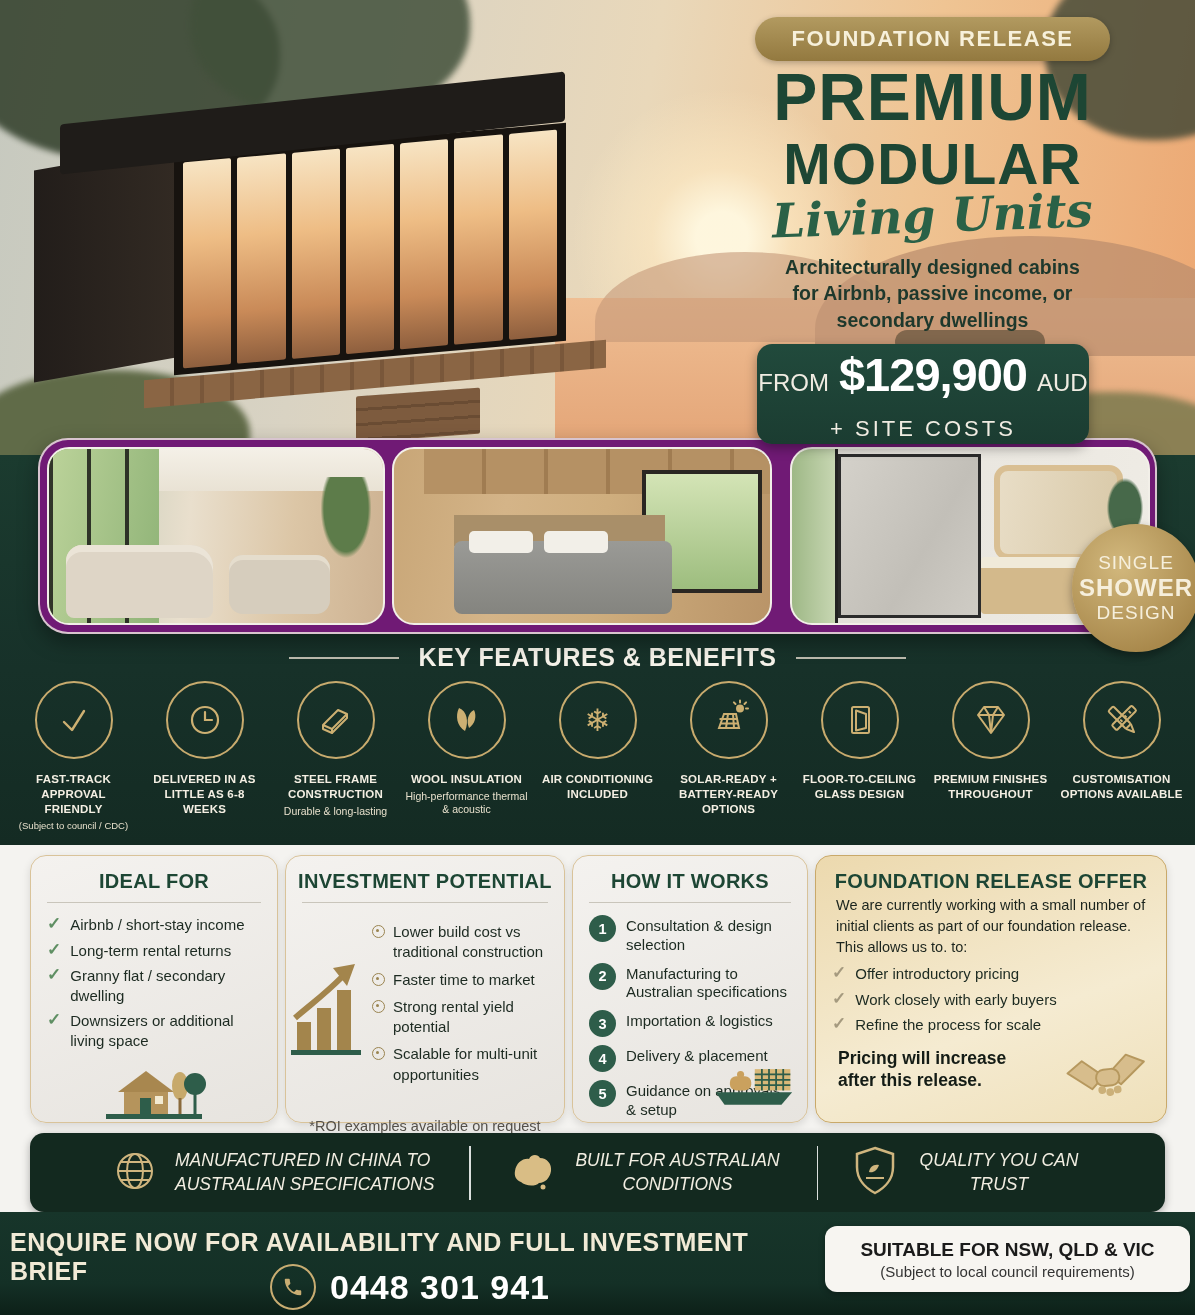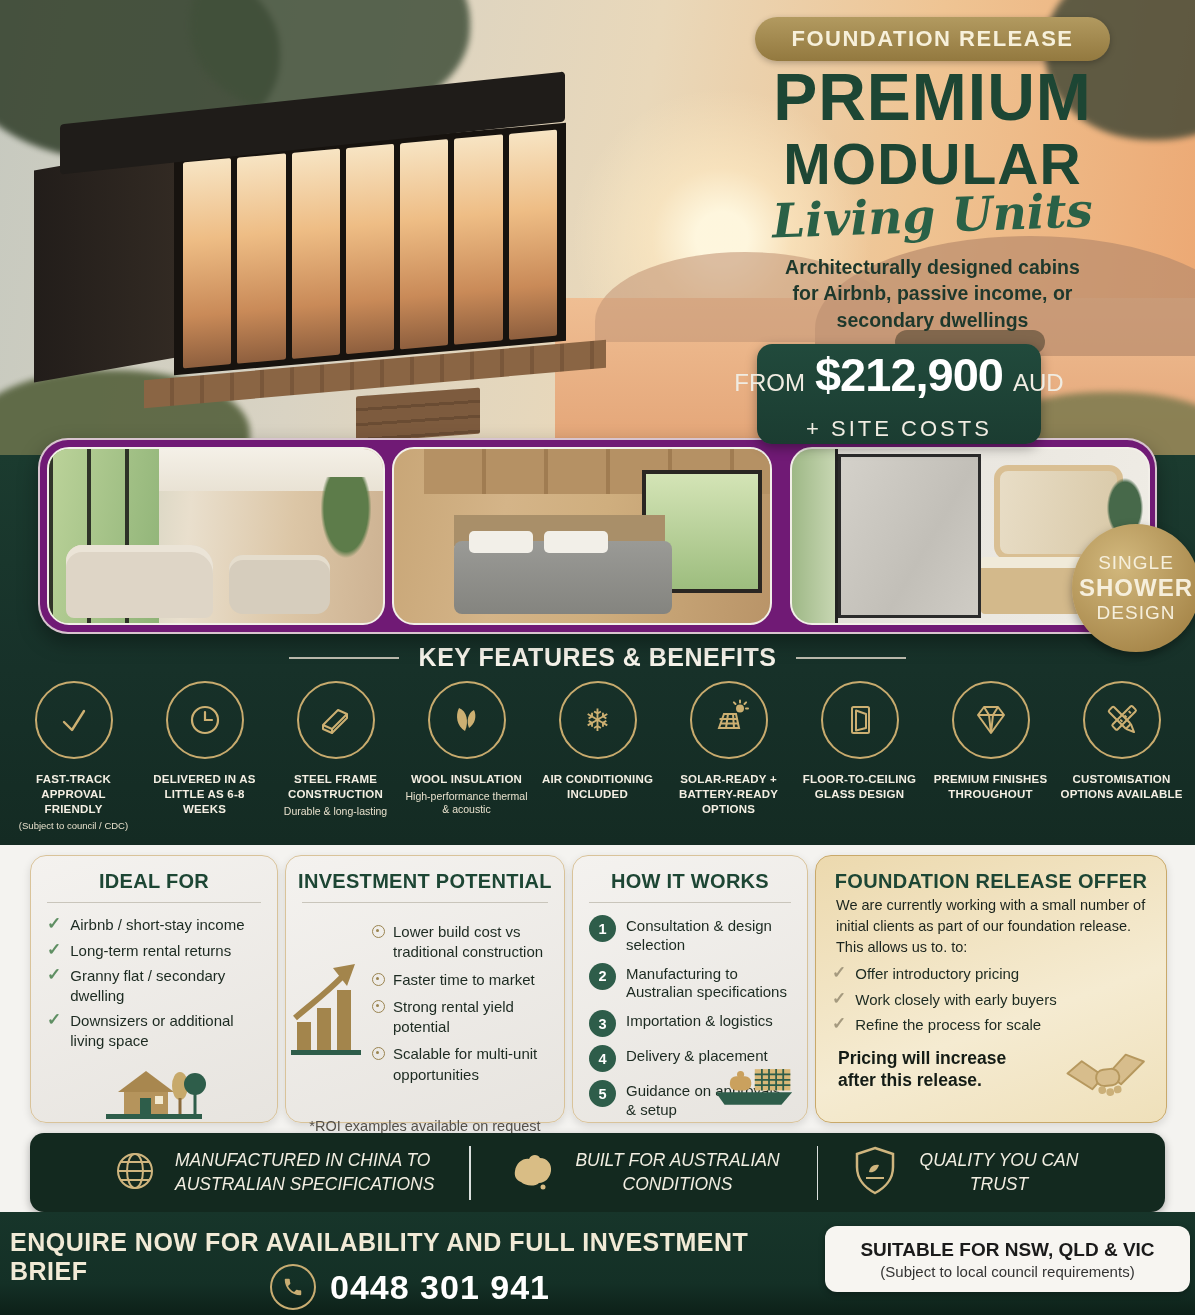--- a/index.html
+++ b/index.html
@@ -31,21 +31,21 @@
     background:linear-gradient(180deg,#b29a60,#93793f);display:flex;align-items:center;justify-content:center;
     color:#f7f0da;font-size:22px;font-weight:700;letter-spacing:1.5px;box-shadow:0 2px 6px rgba(0,0,0,.25);}
   .t1{position:absolute;left:700px;top:64px;width:465px;text-align:center;margin:0;
       font-size:66px;font-weight:800;color:#1d4634;letter-spacing:1px;line-height:1;}
   .t2{position:absolute;left:700px;top:136px;width:465px;text-align:center;margin:0;
       font-size:57px;font-weight:800;color:#1d4634;letter-spacing:1px;line-height:1;}
   .tscript{position:absolute;left:700px;top:188px;width:465px;text-align:center;
       font-family:"DejaVu Serif",serif;font-style:italic;font-weight:700;font-size:47px;color:#2a6147;transform:rotate(-2deg);}
   .subtitle{position:absolute;left:770px;top:254px;width:325px;text-align:center;margin:0;
       font-size:19.5px;font-weight:700;color:#1e382c;line-height:1.35;}
-  .pricebox{position:absolute;left:757px;top:344px;width:284px;height:100px;border-radius:15px;z-index:6;
+  .pricebox{position:absolute;left:757px;top:344px;width:332px;height:100px;border-radius:15px;z-index:6;
       background:linear-gradient(180deg,#214a3c,#1b3c31);box-shadow:0 4px 12px rgba(0,0,0,.35);
       display:flex;flex-direction:column;align-items:center;justify-content:center;color:#fff;}
   .priceline{display:flex;align-items:baseline;gap:10px;}
   .pfrom{font-size:24px;font-weight:400;color:#f0ece2;}
   .pamount{font-size:47px;font-weight:800;letter-spacing:-1px;}
   .pcur{font-size:24px;font-weight:400;color:#f0ece2;}
   .pnote{font-size:22px;letter-spacing:3px;color:#f0ece2;margin-top:14px;}
 
   
   .greenpanel{position:absolute;top:455px;left:0;width:1195px;height:390px;
@@ -184,21 +184,21 @@
     </div>
 
     <div class="hbadge">FOUNDATION RELEASE</div>
     <h1 class="t1">PREMIUM</h1>
     <h1 class="t2">MODULAR</h1>
     <div class="tscript">Living Units</div>
     <p class="subtitle">Architecturally designed cabins for Airbnb, passive income, or secondary dwellings</p>
     <div class="pricebox">
       <div class="priceline">
         <span class="pfrom">FROM</span>
-        <span class="pamount">$212,900</span>
+        <span class="pamount">$129,900</span>
         <span class="pcur">AUD</span>
       </div>
       <div class="pnote">+ SITE COSTS</div>
     </div>
   </section>
 
   <section class="greenpanel">
     <div class="feat-head">
       <div class="line"></div>
       <div class="txt">KEY FEATURES &amp; BENEFITS</div>

